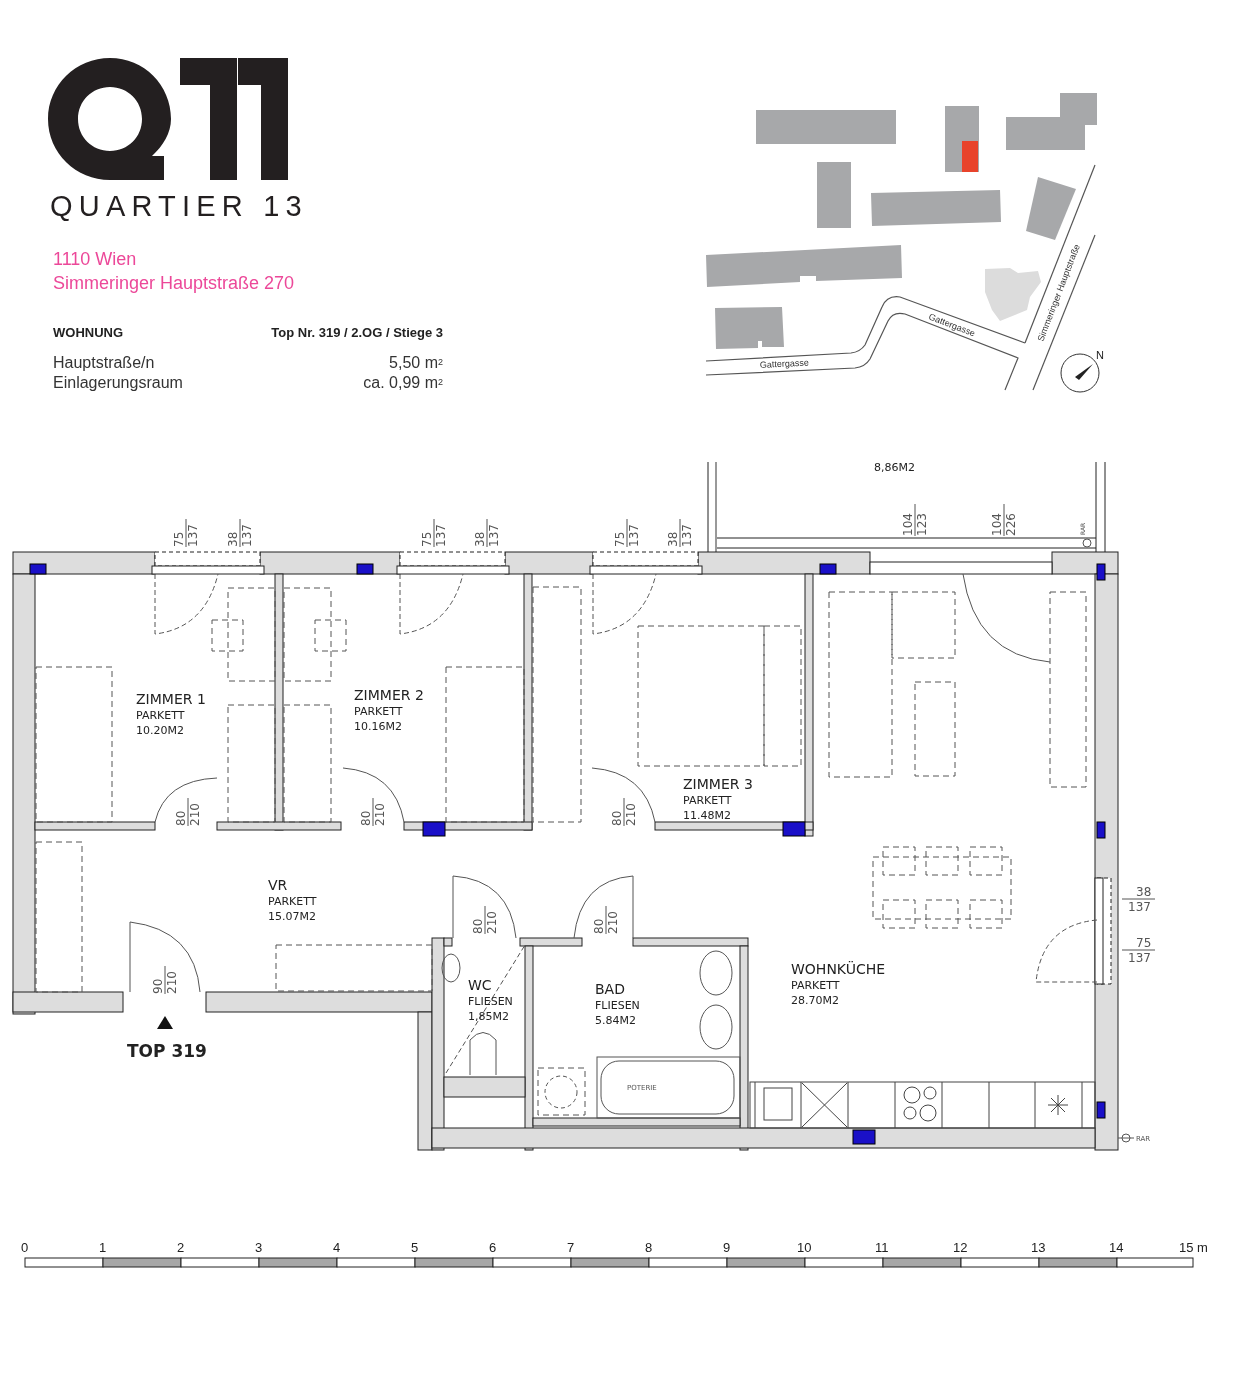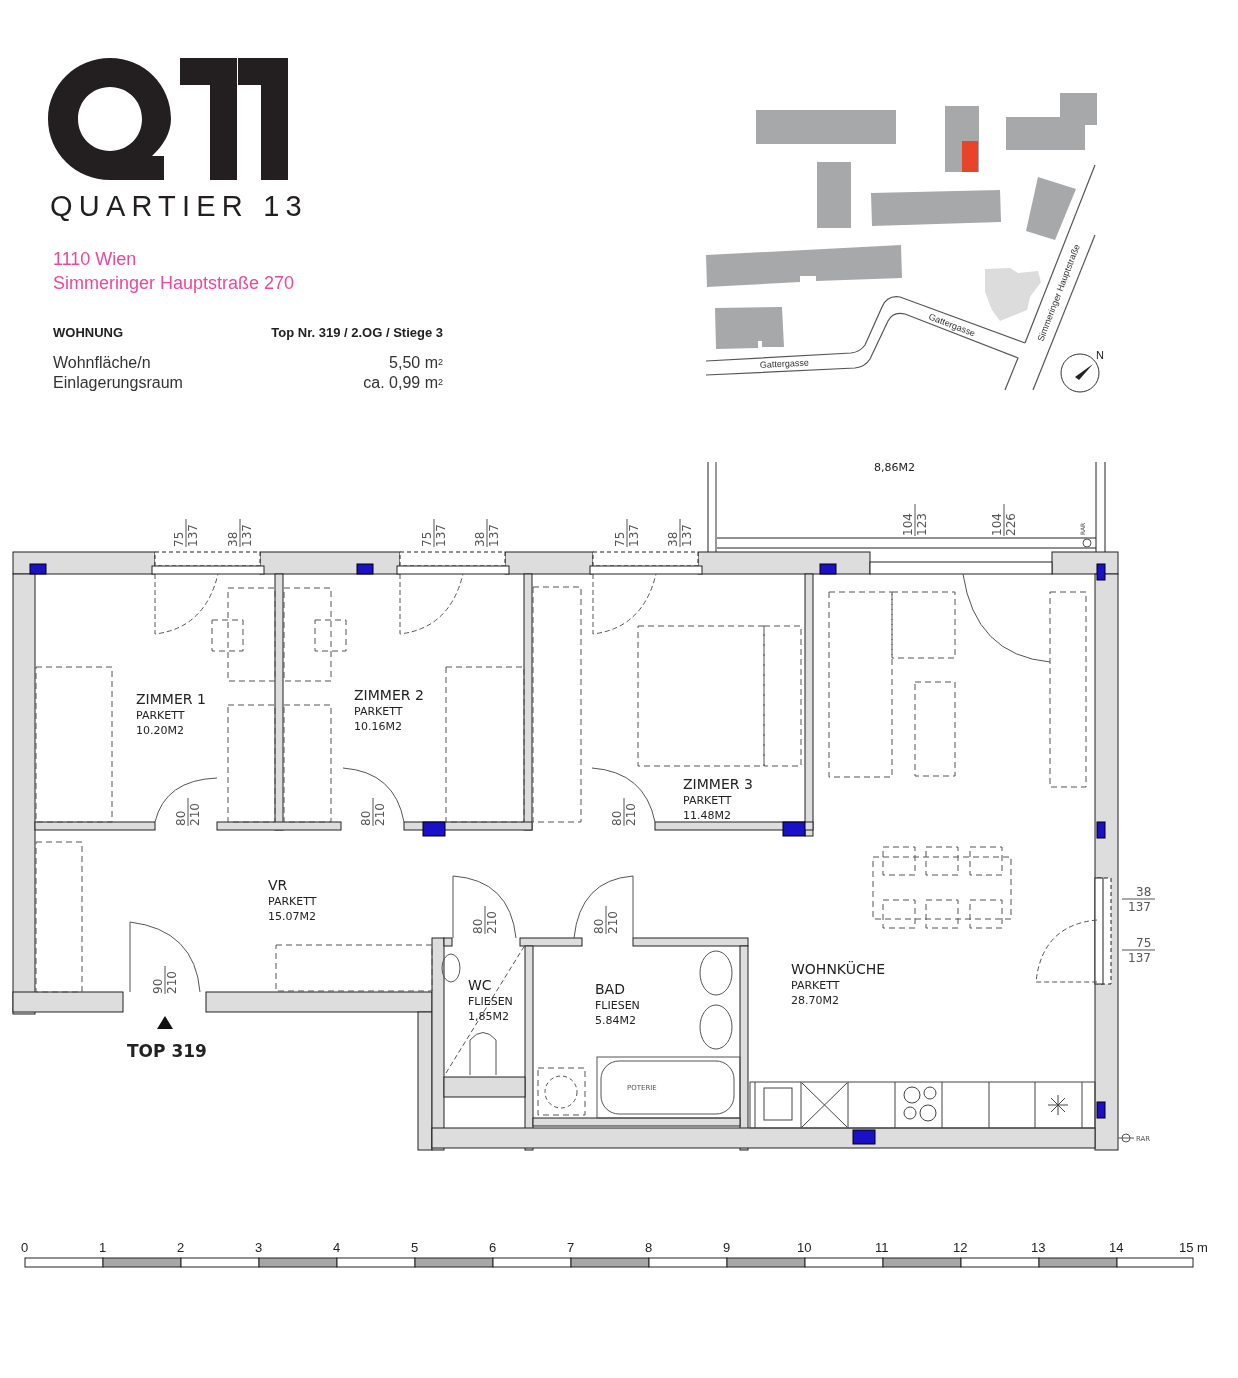--- a/index.html
+++ b/index.html
@@ -30,21 +30,21 @@
 
 <div class="abs addr" style="top:249px">1110 Wien</div>
 <div class="abs addr" style="top:273px">Simmeringer Hauptstraße 270</div>
 
 <div class="abs info">
   <div class="row head">
     <span>WOHNUNG</span>
     <span>Top Nr. 319 / 2.OG / Stiege 3</span>
   </div>
   <div class="row">
-    <span>Wohnfläche/n</span>
+    <span>Hauptstraße/n</span>
     <span><span>5,50 m</span><span class="sup">2</span></span>
   </div>
   <div class="row">
     <span>Einlagerungsraum</span>
     <span><span>ca. 0,99 m</span><span class="sup">2</span></span>
   </div>
 </div>
 
 <svg class="abs map" viewBox="0 0 420 320">
   <g fill="#a7a8aa">

